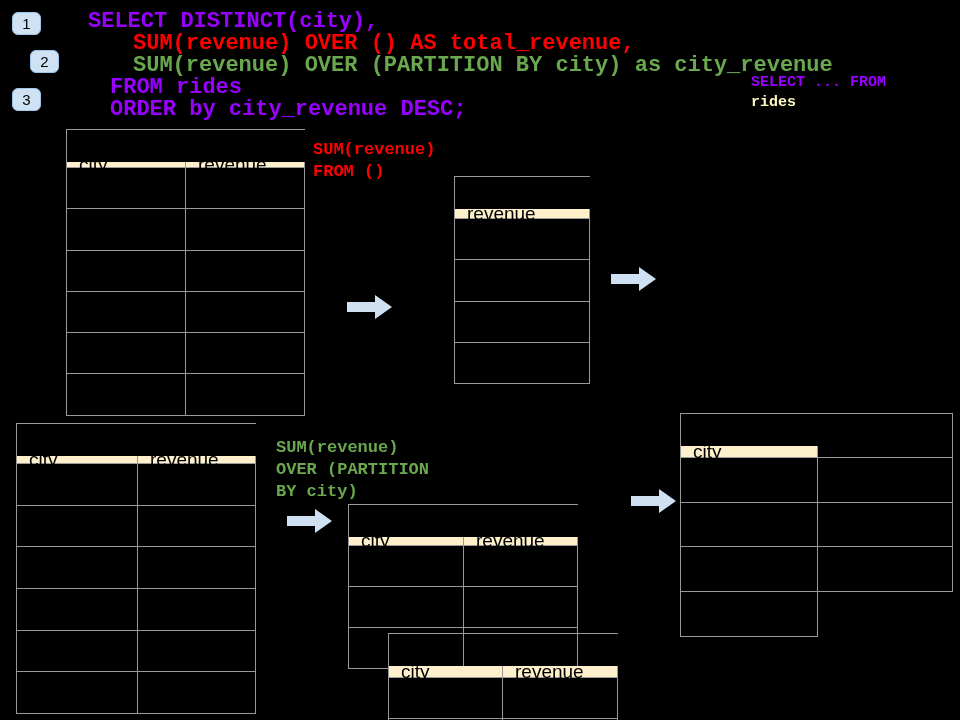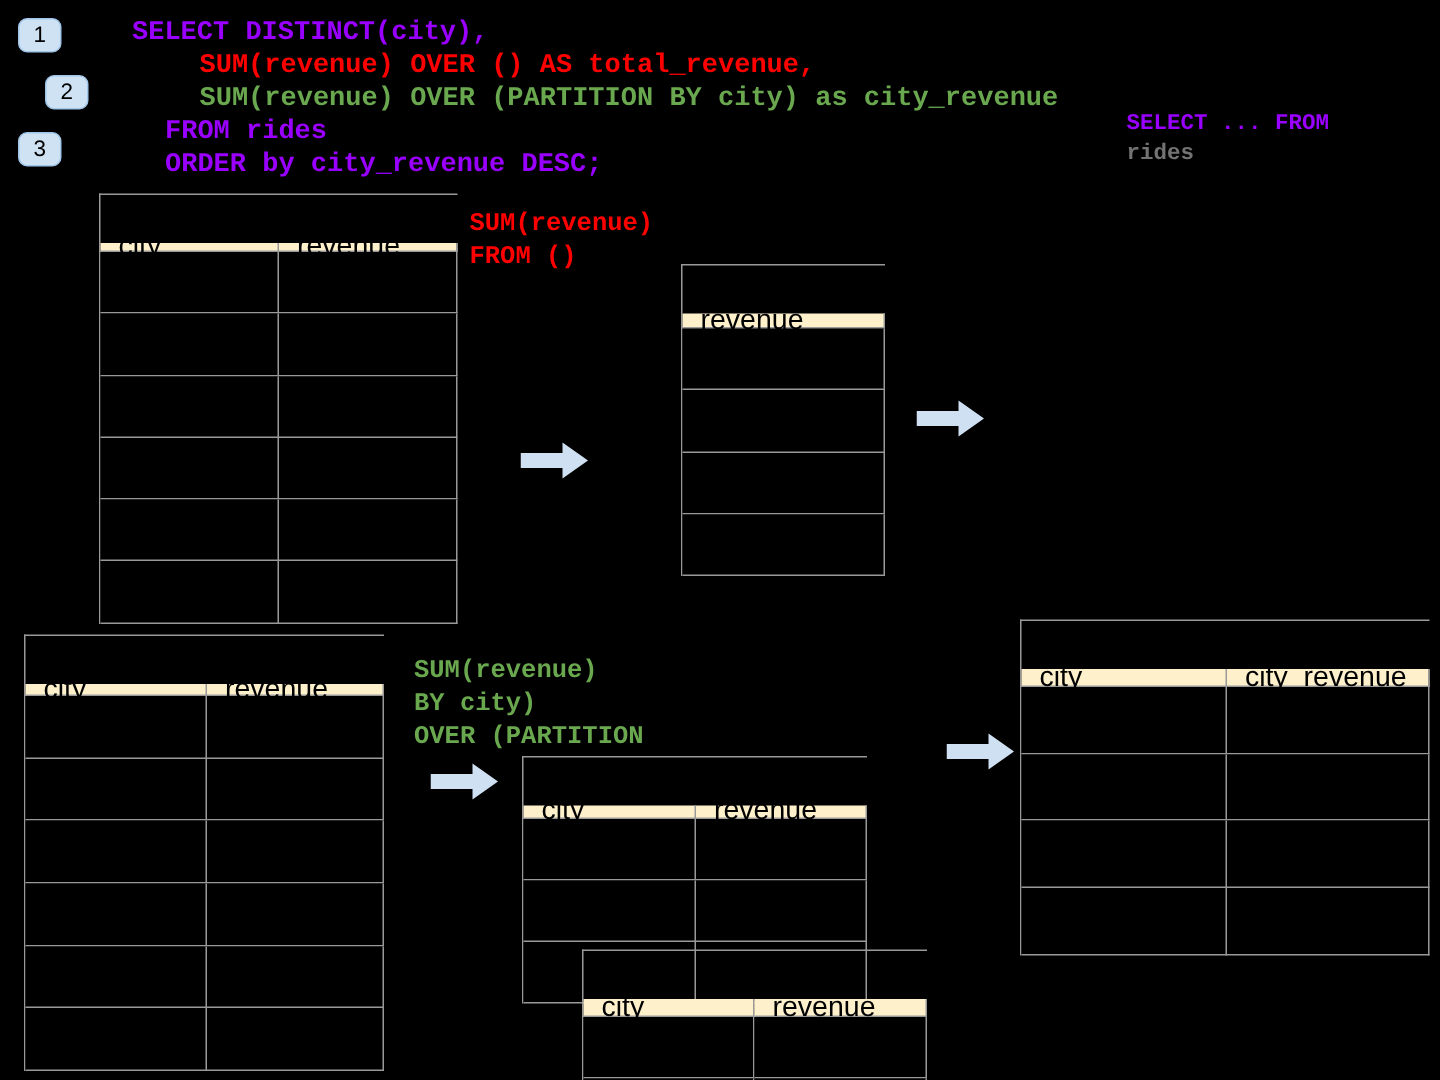--- a/index.html
+++ b/index.html
@@ -14,21 +14,21 @@
     background:var(--badge-bg);border:1px solid var(--badge-border);border-radius:6px;
     display:flex;align-items:center;justify-content:center;
     font:15px "Liberation Sans",sans-serif;color:#000;
   }
   #badge-1{left:12px;top:12px;}
   #badge-2{left:30px;top:50px;}
   #badge-3{left:12px;top:88px;}
   
   .codeblock{position:absolute;font-family:"Liberation Mono",monospace;font-weight:bold;white-space:pre;}
   .cl{display:block;}
-  #sql-code{left:88px;top:11px;font-size:18px;line-height:22px;}
+  #sql-code{left:88px;top:11px;font-size:22px;line-height:22px;}
   #sql-code .cl:nth-child(2),#sql-code .cl:nth-child(3){padding-left:45px;}
   #sql-code .cl:nth-child(4),#sql-code .cl:nth-child(5){padding-left:22px;font-family:Liberation Mono, monospace;}
   #side-code{left:751px;top:37px;font-size:15px;line-height:20px;margin-top:36px;}
   #annotation-0{left:313px;top:139px;font-size:17px;line-height:22px;}
   #annotation-1{left:276px;top:437px;font-size:17px;line-height:22px;}
   
   .dtable{
     position:absolute;display:grid;
     border-top:1px solid var(--table-border);border-left:1px solid var(--table-border);
   }
@@ -59,24 +59,24 @@
 </head>
 <body>
 
 <div class="canvas">
 
   <div class="badge" id="badge-1">1</div>
   <div class="badge" id="badge-2">2</div>
   <div class="badge" id="badge-3">3</div>
 
   <div class="codeblock" id="sql-code"><div class="cl" style="color: rgb(153, 0, 255);">SELECT DISTINCT(city),</div><div class="cl" style="color: rgb(255, 0, 0);">SUM(revenue) OVER () AS total_revenue,</div><div class="cl" style="color: rgb(106, 168, 79);">SUM(revenue) OVER (PARTITION BY city) as city_revenue</div><div class="cl" style="color: rgb(153, 0, 255);">FROM rides</div><div class="cl" style="color: rgb(153, 0, 255);">ORDER by city_revenue DESC;</div></div>
-  <div class="codeblock" id="side-code"><div class="cl" style="color: rgb(153, 0, 255);">SELECT ... FROM</div><div class="cl" style="color: #737373;">rides</div></div>
+  <div class="codeblock" id="side-code"><div class="cl" style="color: rgb(153, 0, 255);">SELECT ... FROM</div><div class="cl" style="color: #fef9c3;">rides</div></div>
 
   <div class="codeblock" id="annotation-0"><div class="cl" style="color: rgb(255, 0, 0);">SUM(revenue)</div><div class="cl" style="color: rgb(255, 0, 0);">FROM ()</div></div>
-  <div class="codeblock" id="annotation-1"><div class="cl" style="color: rgb(106, 168, 79);">SUM(revenue)</div><div class="cl" style="color: rgb(106, 168, 79);">BY city)</div><div class="cl" style="color: rgb(106, 168, 79);">OVER (PARTITION</div></div>
+  <div class="codeblock" id="annotation-1"><div class="cl" style="color: rgb(106, 168, 79);">SUM(revenue)</div><div class="cl" style="color: rgb(106, 168, 79);">OVER (PARTITION</div><div class="cl" style="color: rgb(106, 168, 79);">BY city)</div></div>
 
   <div class="dtable" id="t0">
       <div class="cell th">city</div>
       <div class="cell th">revenue</div>
       <div class="cell td"></div>
       <div class="cell td"></div>
       <div class="cell td"></div>
       <div class="cell td"></div>
       <div class="cell td"></div>
       <div class="cell td"></div>
@@ -123,21 +123,20 @@
   <div class="dtable" id="t4">
       <div class="cell th">city</div>
       <div class="cell th">revenue</div>
       <div class="cell td"></div>
       <div class="cell td"></div>
       <div class="cell td"></div>
       <div class="cell td"></div>
     </div>
   <div class="dtable" id="t5">
       <div class="cell th">city</div>
-      <div class="cell th">city_revenue</div>
       <div class="cell td"></div>
       <div class="cell td"></div>
       <div class="cell td"></div>
       <div class="cell td"></div>
       <div class="cell td"></div>
       <div class="cell td"></div>
       <div class="cell td"></div>
       <div class="cell td"></div>
     </div>
 

